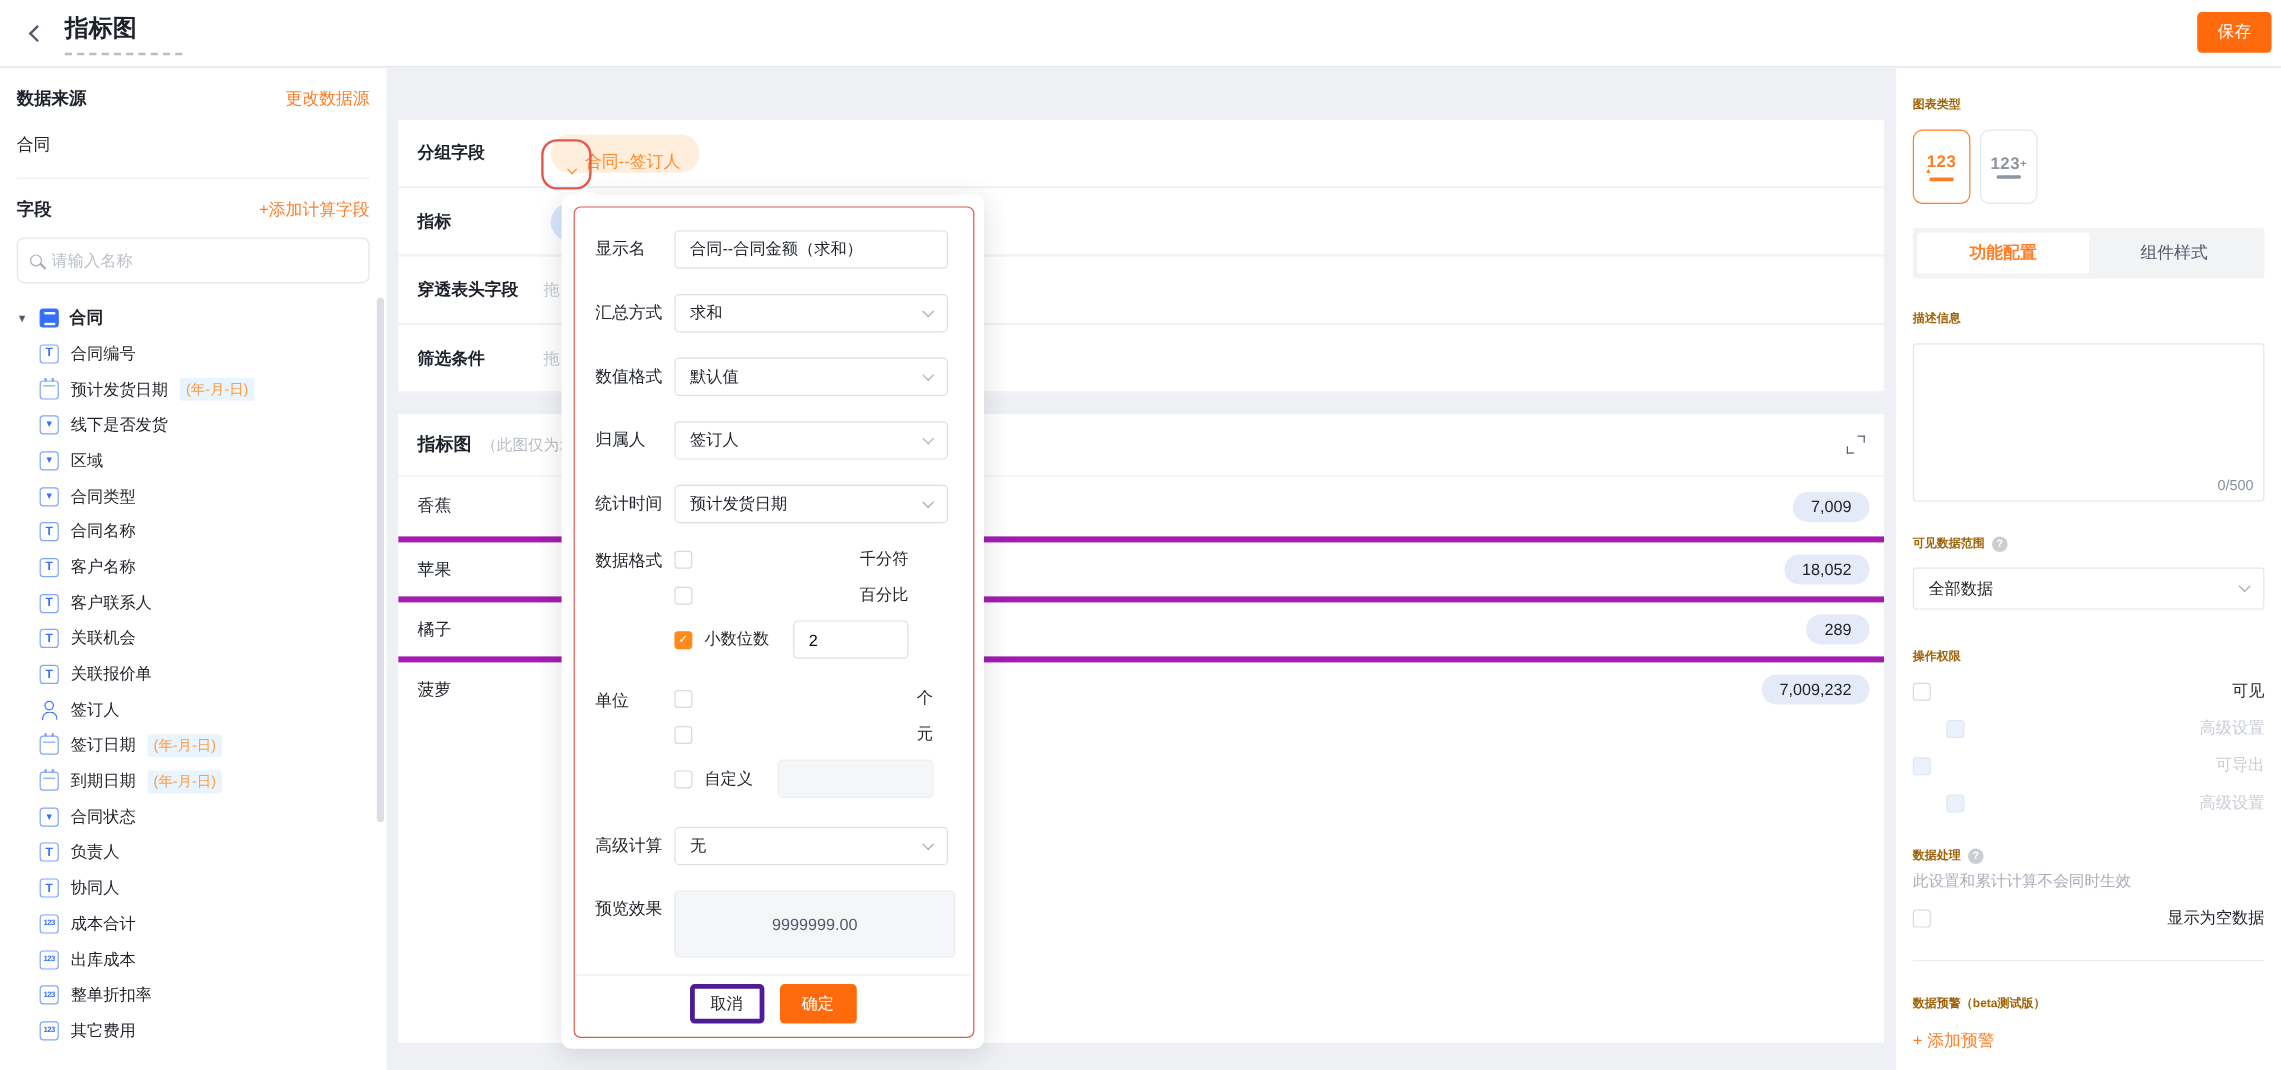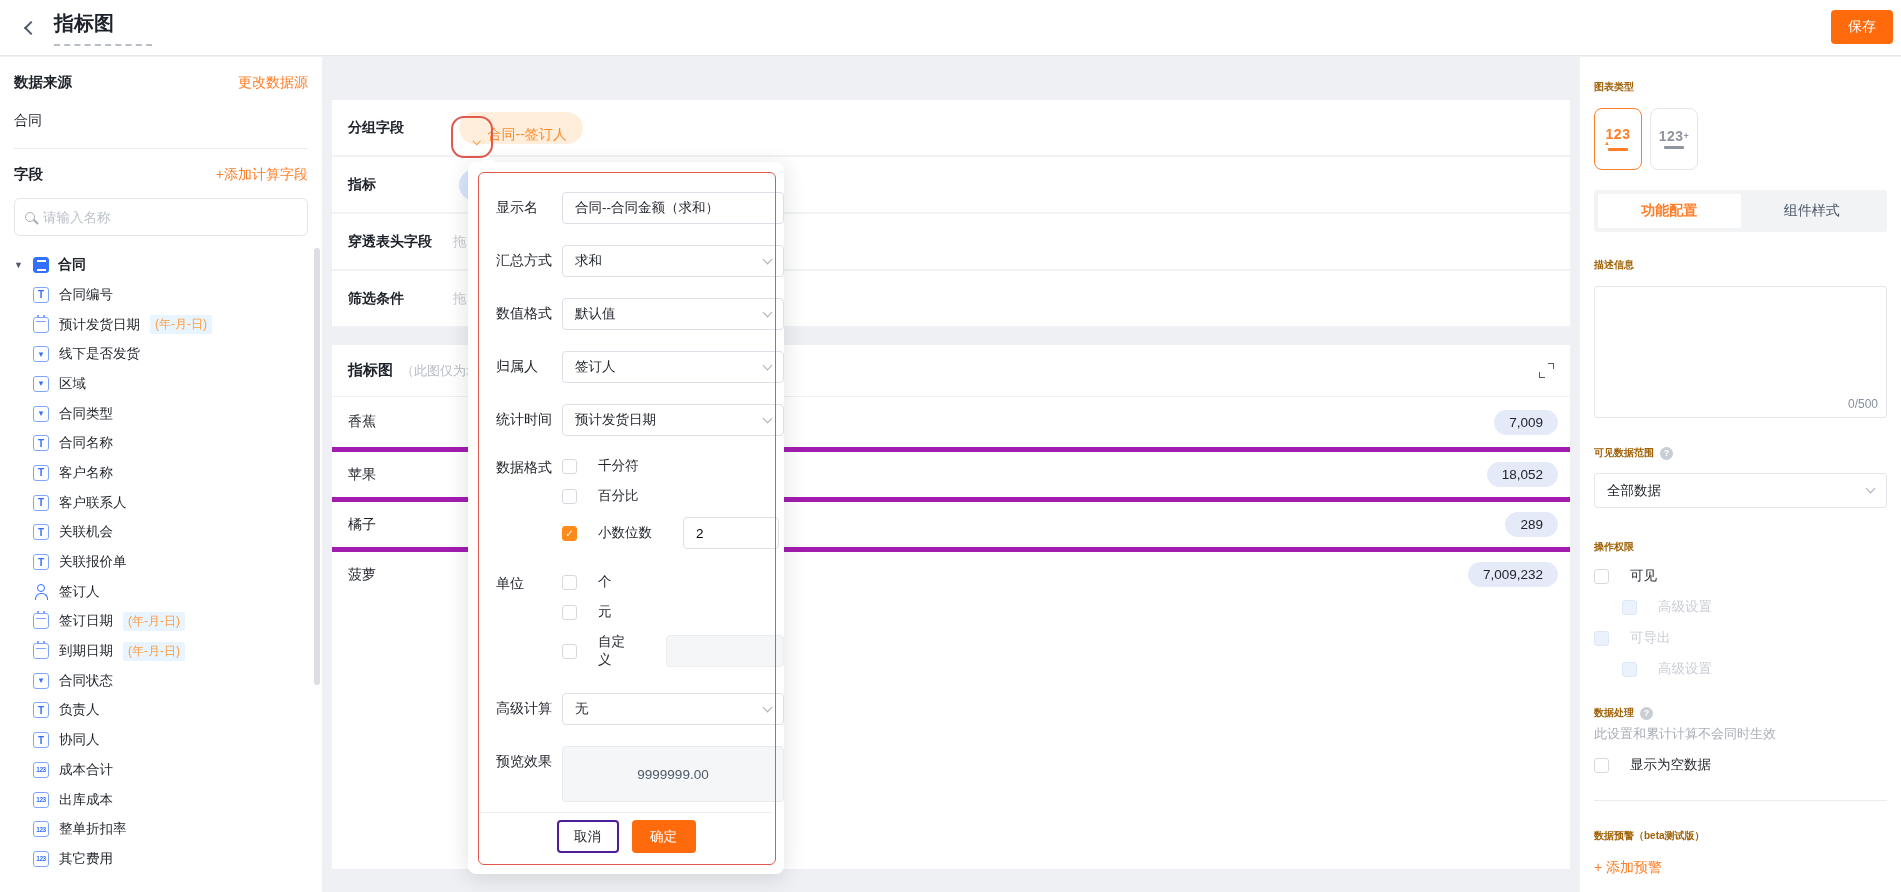--- a/index.html
+++ b/index.html
@@ -112,36 +112,36 @@
     font-family:inherit; font-size:13px; padding:8px; }
   .counter { position:absolute; right:8px; bottom:6px; font-size:12px; color:#86909C; }
   .qmark { width:13px; height:13px; border-radius:50%; background:#C9CDD4; color:#fff; font-size:9px;
     display:inline-flex; align-items:center; justify-content:center; margin-left:6px; flex:none; }
   .qmark::before { content:"?"; }
   .rp-select { margin-top:13px; height:35px; border:1px solid #E5E6EB; border-radius:3px; display:flex;
     align-items:center; padding:0 12px; font-size:13.5px; color:#1F2329; cursor:pointer; }
   .rp-select .chev { margin-left:auto; }
   .vr-h { margin-top:28px; }
   .perm-h { margin-top:32px; }
-  .cbrow { display:flex; align-items:center; gap:21px; margin-top:13px; font-size:13.5px; color:#1F2329; cursor:pointer; }
+  .cbrow { display:flex; align-items:center; gap:10px; margin-top:13px; font-size:13.5px; color:#1F2329; cursor:pointer;justify-content:space-between; }
   .cbrow.indent { padding-left:28px; }
   .cbrow.greyed { color:#C9CDD4; }
   .cb { width:15px; height:15px; border:1px solid #D6D9DE; border-radius:3px; background:#fff; flex:none;
     display:flex; align-items:center; justify-content:center; font-size:10px; color:#fff; }
   .cb.on { background:#FF8A1C; border-color:#FF8A1C; }
   .cb.on::before { content:"✓"; }
   .cb.dis { background:#EBF2FC; border-color:#DCE7F7; }
   .dp-h { margin-top:28px; }
   .dp-note { margin-top:5px; font-size:13px; color:#A9AEB8; }
   .rp-divider { margin-top:26px; border-top:1px solid #E9EBEF; }
   .alert-h { margin-top:28px; }
   .addalert { margin-top:16px; font-size:14px; color:#FF7D26; cursor:pointer; }
 
   
-  .dialog { position:absolute; left:468px; top:162px; width:316px; height:712px; background:#fff;
+  .dialog { position:absolute; left:468px; top:162px; width:352px; height:712px; background:#fff;
     border-radius:8px; box-shadow:0 4px 22px rgba(31,35,41,.14); z-index:20; }
   .dlg-arrow { position:absolute; left:14px; top:-5px; width:12px; height:12px; background:#fff; transform:rotate(45deg); }
   .redframe { position:absolute; left:10px; right:8px; top:10px; bottom:9px; border:1.8px solid #E0594C;
     border-radius:6px; pointer-events:none; z-index:6; }
   .dlg-body { position:relative; padding:30px 0 0 28px; }
   .drow { display:flex; margin-bottom:21px; }
   .dlabel { width:66px; font-size:14px; color:#1F2329; padding-top:7px; flex:none; }
   .dctl { width:228px; height:32px; border:1px solid #DCDFE5; border-radius:4px; display:flex; align-items:center;
     padding:0 12px; font-size:13.5px; color:#1F2329; background:#fff; }
   .dctl.sel { cursor:pointer; }
@@ -151,21 +151,21 @@
   .cbcol .cbrow { margin-top:0; }
   .cbcol .cbrow + .cbrow { margin-top:12px; }
   .decinput { width:96px; height:32px; border:1px solid #DCDFE5; border-radius:4px; margin-left:10px; padding:0 12px;
     font-size:13.5px; display:flex; align-items:center; }
   .decinput input { border:none; outline:none; width:100%; font-family:inherit; font-size:13.5px; }
   .custinput { width:130px; height:32px; background:#F5F6F8; border:1px solid #EBEDF0; border-radius:4px; margin-left:10px; }
   .previewbox { width:234px; height:56px; background:#F5F6F8; border:1px solid #E8EAEE; border-radius:4px;
     display:flex; align-items:center; justify-content:center; font-size:13.5px; color:#4E5969; }
   .dfooter { position:absolute; left:12px; right:11px; top:650px; border-top:1px solid #EDEFF2; }
   .dbtns { position:absolute; left:0; right:0; top:658px; display:flex; justify-content:center; gap:13px; }
-  .btn-cancel { width:62px; height:33px; background:#fff; border:2px solid #4c1d95; border-radius:4px;
+  .btn-cancel { width:62px; height:33px; background:#fff; border:4px solid #4c1d95; border-radius:4px;
     font-size:13.5px; color:#1F2329; cursor:pointer; font-family:inherit; }
   .btn-ok { width:64px; height:33px; background:#FF6A0D; border:none; border-radius:4px; font-size:13.5px;
     color:#fff; cursor:pointer; font-family:inherit; }
 
   .annotation { position:absolute; left:451px; top:116px; width:42px; height:42px; border:2px solid #E0594C;
     border-radius:13px; z-index:30; pointer-events:none; }
 </style>
 </head>
 <body>
 

